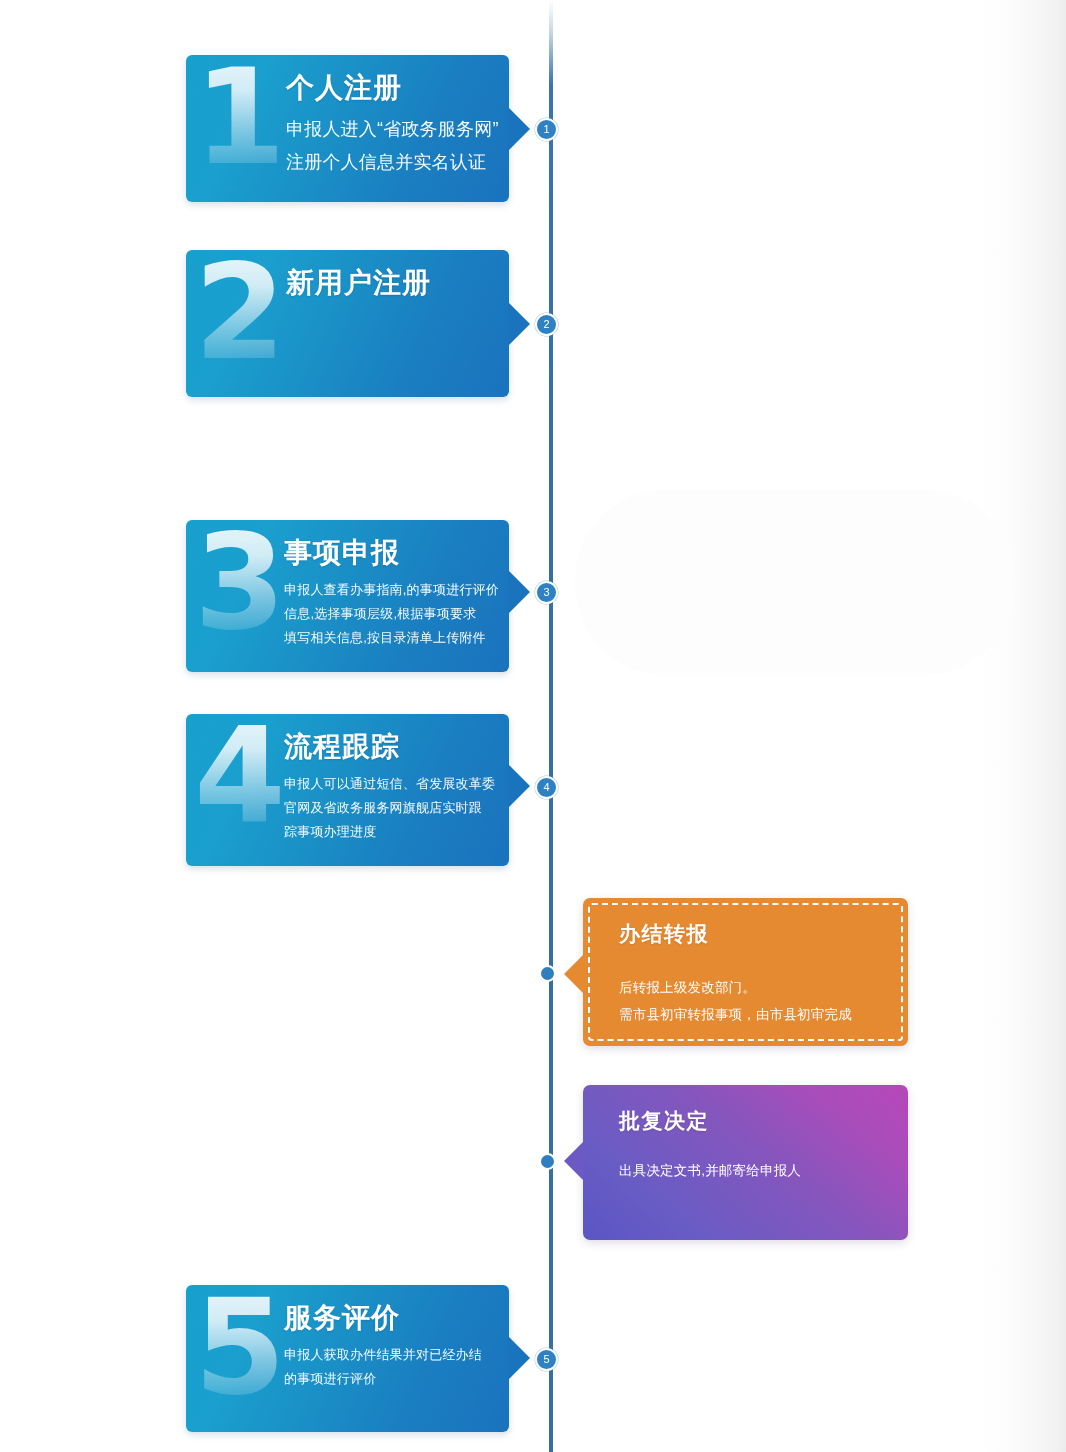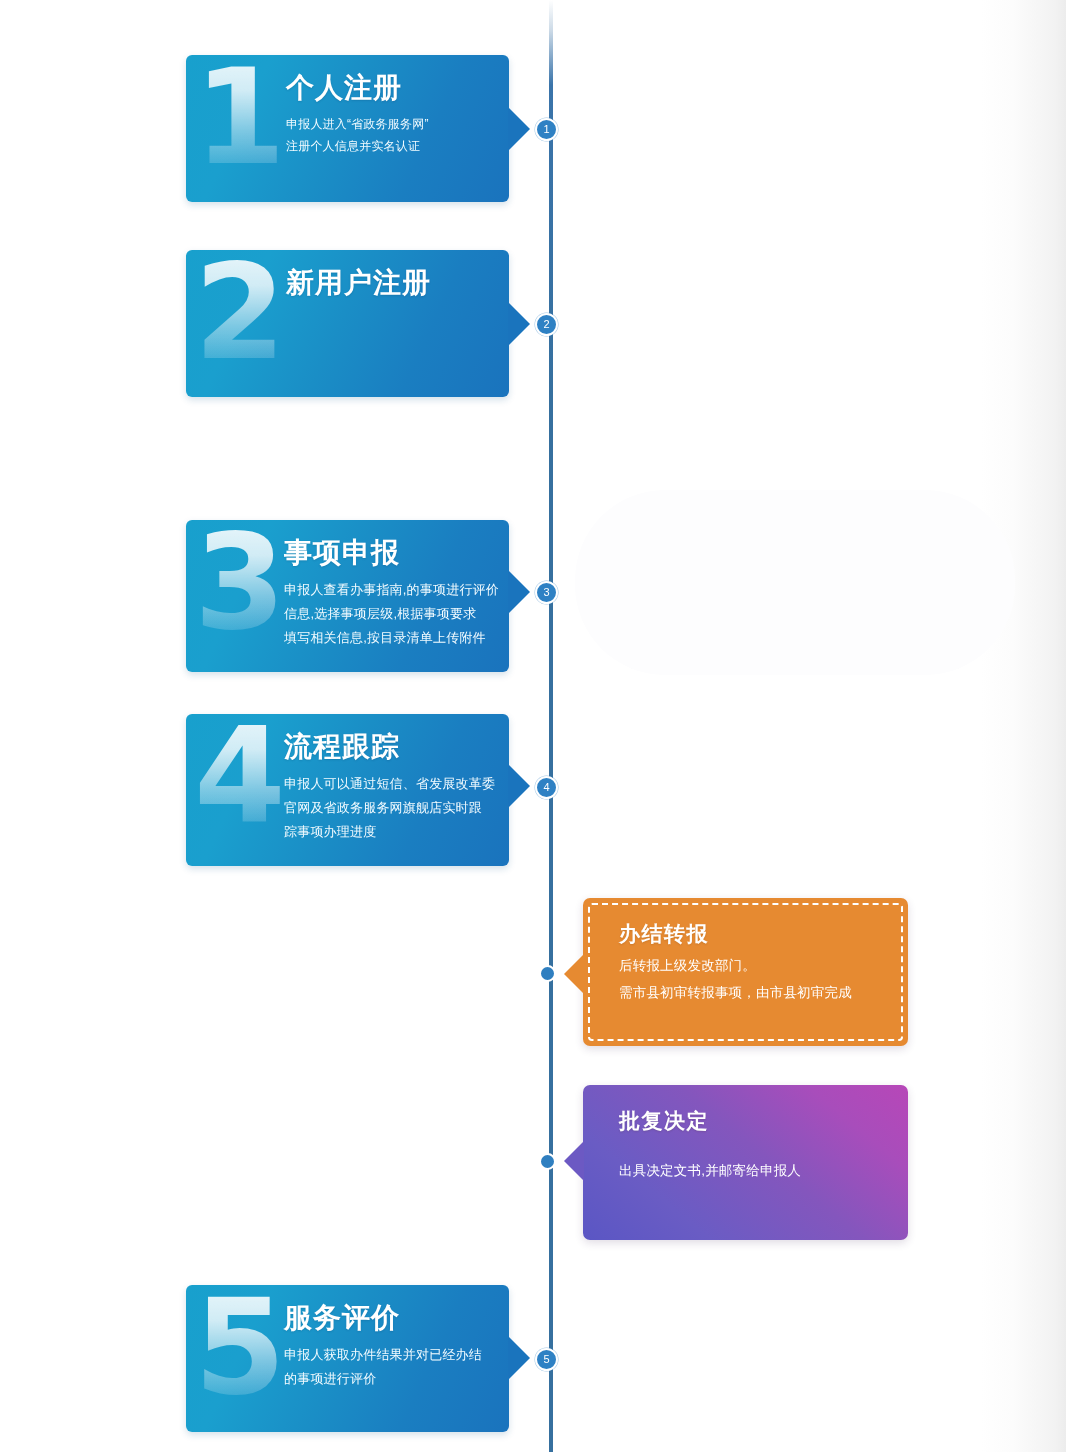--- a/index.html
+++ b/index.html
@@ -103,21 +103,21 @@
     margin-left: 84px;
   }
   .card-title {
     font-size: 28px;
     font-weight: 700;
     letter-spacing: 1px;
     margin-bottom: 6px;
     text-shadow: 0 1px 2px rgba(0,50,90,0.18);
   }
   .card-desc {
-    font-size: 12px;
+    font-size: 18px;
     line-height: 1.85;
     color: #f2fbff;
     letter-spacing: 0.2px;
   }
   .card-desc div { white-space: nowrap; }
 
   
   .card .notch {
     position: absolute;
     right: -21px;
@@ -163,21 +163,21 @@
     width: 325px;
     border-radius: 7px;
     color: #ffffff;
     box-shadow: 0 3px 8px rgba(60,40,90,0.16);
   }
   .rcard-inner { padding: 22px 24px 24px 36px; position: relative; z-index: 2; }
   .rcard-title {
     font-size: 21px;
     font-weight: 700;
     letter-spacing: 1.5px;
-    margin-bottom: 4px;
+    margin-bottom: 26px;
     text-shadow: 0 1px 2px rgba(70,40,0,0.16);
   }
   .rcard-desc {
     font-size: 13.5px;
     line-height: 2.0;
     letter-spacing: 0.2px;
   }
   .rcard-desc div { white-space: nowrap; }
 
   #card-orange {

